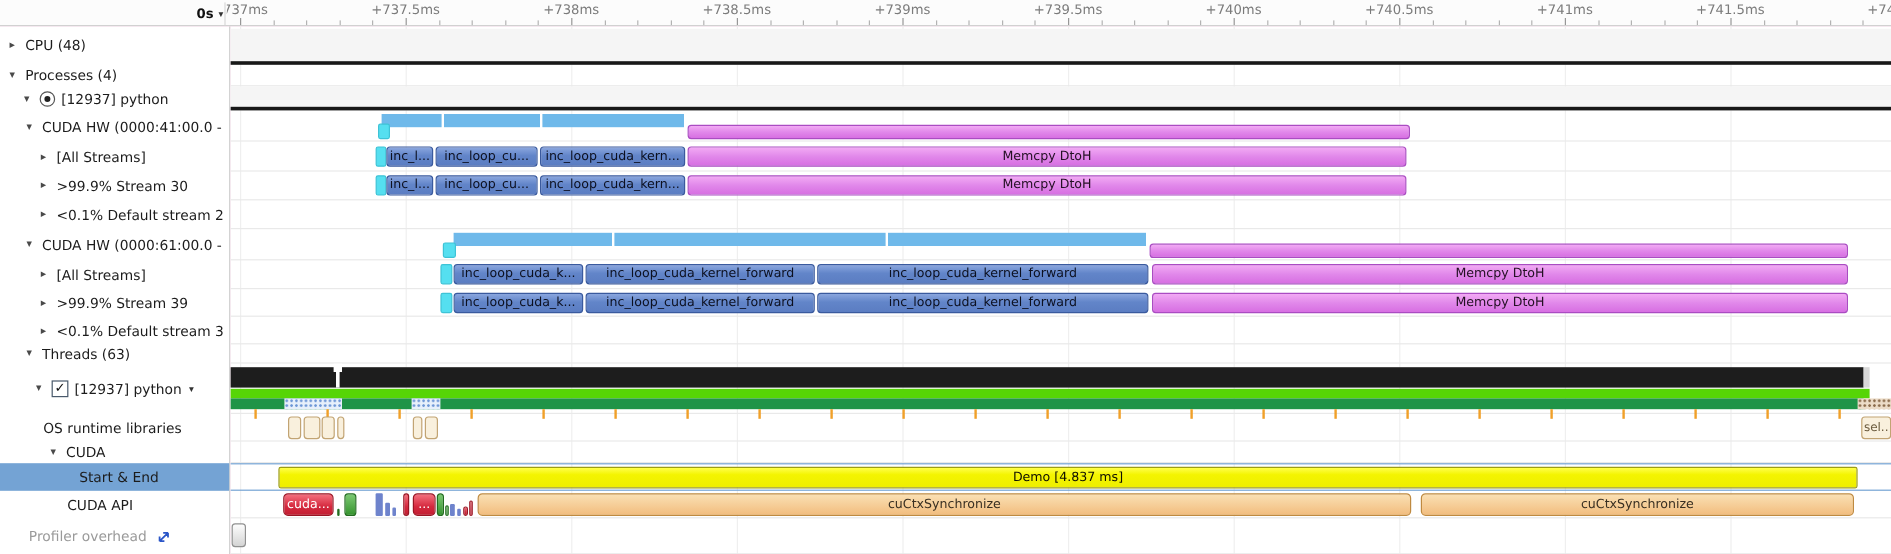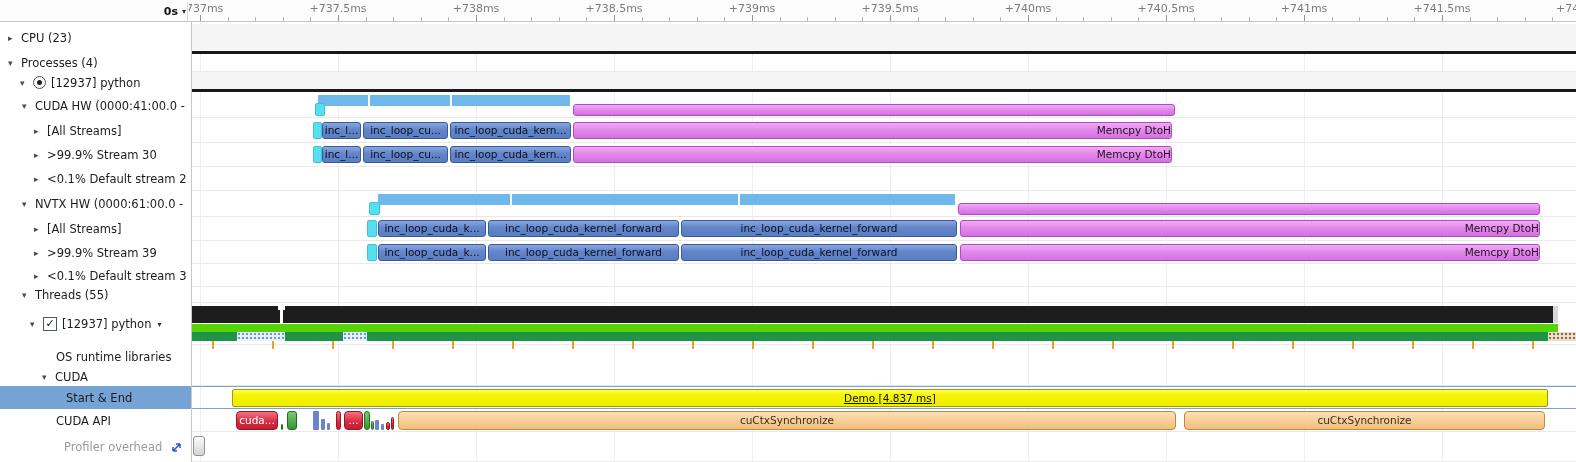--- a/index.html
+++ b/index.html
@@ -45,21 +45,21 @@
   .lane-band{background:#f5f5f5;border-bottom:3px solid #181818;}
   .lane-sel{border-top:1px solid #74a3d4;border-bottom:1px solid #74a3d4;}
   .bar{position:absolute;box-sizing:border-box;display:flex;align-items:center;
        justify-content:center;font-size:10.5px;line-height:1;white-space:nowrap;
        overflow:hidden;color:#141414;}
   .b-sky{background:#6fb9ea;}
   .b-cyan{background:#55dff0;border:1px solid #3ec3d6;border-radius:2px;}
   .b-kernel{background:linear-gradient(#8aa6de,#6285c9 45%,#5b7dc2);border:1px solid #3a5a9e;
             border-radius:3px;color:#0c1020;}
   .b-memcpy{background:linear-gradient(#f2aaf4,#e188ea 50%,#d76fe2);border:1px solid #aa4cc2;
-            border-radius:3px;color:#241024;justify-content:flex-end;}
+            border-radius:3px;color:#241024;}
   .b-nvtx{background:linear-gradient(#ffff4a,#f4f400 35%,#eeee00);border:1px solid #9c9c14;
           border-radius:2px;color:#101000;}
   .b-apitan{background:linear-gradient(#fae0b4,#f2bd7e);border:1px solid #bf8a40;
             border-radius:4px;color:#3a3022;}
   .b-red{background:linear-gradient(#f4717f,#d5293e 60%,#c21f33);border:1px solid #991523;
          border-radius:4px;color:#fff;}
   .b-green{background:linear-gradient(#7cc973,#36942f);border:1px solid #226d20;border-radius:3px;}
   .b-bluesm{background:#6e83cc;border-radius:1px;}
   .b-os{background:#f9f0dd;border:1px solid #c2a473;border-radius:3px;color:#6b5b3e;
         font-size:10px;}
@@ -145,21 +145,21 @@
         <div class="rtick" style="left: 1280.6px;"></div>
         <div class="rtick" style="left: 1308.2px;"></div>
         <div class="rtick" style="left: 1335.8px;"></div>
         <div class="rtick" style="left: 1363.4px;"></div>
         <div class="rlbl cut" style="left: 1367px;">+74</div>
       </div>
   </div>
   <div id="sidebar">
       <div class="srow" style="top: 0px; height: 32px; padding-left: 8px;">
         <span class="arr">▸</span>
-        <span class="slbl">CPU (23)</span>
+        <span class="slbl">CPU (48)</span>
       </div>
       <div class="srow" style="top: 32px; height: 18px; padding-left: 8px;">
         <span class="arr">▾</span>
         <span class="slbl">Processes (4)</span>
       </div>
       <div class="srow" style="top: 50px; height: 21px; padding-left: 20px;">
         <span class="arr">▾</span>
         <span class="radio"></span>
         <span class="slbl">[12937] python</span>
       </div>
@@ -174,58 +174,58 @@
       <div class="srow" style="top: 121px; height: 24px; padding-left: 34px;">
         <span class="arr">▸</span>
         <span class="slbl">&gt;99.9% Stream 30</span>
       </div>
       <div class="srow" style="top: 145px; height: 24px; padding-left: 34px;">
         <span class="arr">▸</span>
         <span class="slbl">&lt;0.1% Default stream 2</span>
       </div>
       <div class="srow" style="top: 169px; height: 26px; padding-left: 22px;">
         <span class="arr">▾</span>
-        <span class="slbl">NVTX HW (0000:61:00.0 -</span>
+        <span class="slbl">CUDA HW (0000:61:00.0 -</span>
       </div>
       <div class="srow" style="top: 195px; height: 24px; padding-left: 34px;">
         <span class="arr">▸</span>
         <span class="slbl">[All Streams]</span>
       </div>
       <div class="srow" style="top: 219px; height: 23px; padding-left: 34px;">
         <span class="arr">▸</span>
         <span class="slbl">&gt;99.9% Stream 39</span>
       </div>
       <div class="srow" style="top: 242px; height: 23px; padding-left: 34px;">
         <span class="arr">▸</span>
         <span class="slbl">&lt;0.1% Default stream 3</span>
       </div>
       <div class="srow" style="top: 265px; height: 16px; padding-left: 22px;">
         <span class="arr">▾</span>
-        <span class="slbl">Threads (55)</span>
+        <span class="slbl">Threads (63)</span>
       </div>
       <div class="srow" style="top: 281px; height: 42px; padding-left: 30px;">
         <span class="arr">▾</span>
         <span class="cbx">✓</span>
         <span class="slbl">[12937] python</span>
         <span class="tcaret">▾</span>
       </div>
-      <div class="srow" style="top: 323px; height: 23px; padding-left: 56px;">
+      <div class="srow" style="top: 323px; height: 23px; padding-left: 36px;">
         <span class="slbl">OS runtime libraries</span>
       </div>
       <div class="srow" style="top: 346px; height: 18px; padding-left: 42px;">
         <span class="arr">▾</span>
         <span class="slbl">CUDA</span>
       </div>
       <div class="srow sel" style="top: 364px; height: 23px; padding-left: 66px;">
         <span class="slbl">Start &amp; End</span>
       </div>
       <div class="srow" style="top: 387px; height: 23px; padding-left: 56px;">
         <span class="slbl">CUDA API</span>
       </div>
-      <div class="srow gray" style="top: 410px; height: 30px; padding-left: 64px;">
+      <div class="srow gray" style="top: 410px; height: 30px; padding-left: 24px;">
         <span class="slbl">Profiler overhead</span>
         <span class="xicon">
           <svg width="13" height="13" viewBox="0 0 13 13">
             <path d="M3 10 L10 3 M3 10 v-4 M3 10 h4 M10 3 h-4 M10 3 v4" stroke="#2b56c8" stroke-width="1.5" fill="none"></path>
           </svg>
         </span>
       </div>
     </div>
   <div id="timeline">
       <div class="gline" style="left: 8px;"></div>
@@ -345,23 +345,34 @@
         <div class="otick" style="left: 860px; top: 38px; height: 8px;"></div>
         <div class="otick" style="left: 920px; top: 38px; height: 8px;"></div>
         <div class="otick" style="left: 980px; top: 38px; height: 8px;"></div>
         <div class="otick" style="left: 1040px; top: 38px; height: 8px;"></div>
         <div class="otick" style="left: 1100px; top: 38px; height: 8px;"></div>
         <div class="otick" style="left: 1160px; top: 38px; height: 8px;"></div>
         <div class="otick" style="left: 1220px; top: 38px; height: 8px;"></div>
         <div class="otick" style="left: 1280px; top: 38px; height: 8px;"></div>
         <div class="otick" style="left: 1340px; top: 38px; height: 8px;"></div>
       </div>
+      <div class="lane" style="top: 323px; height: 23px;">
+        <div class="bar b-os" style="left: 48px; top: 2px; width: 11px; height: 19px;"></div>
+        <div class="bar b-os" style="left: 61px; top: 2px; width: 14px; height: 19px;"></div>
+        <div class="bar b-os" style="left: 76px; top: 2px; width: 11px; height: 19px;"></div>
+        <div class="bar b-os" style="left: 89px; top: 2px; width: 6px; height: 19px;"></div>
+        <div class="bar b-os" style="left: 152px; top: 2px; width: 8px; height: 19px;"></div>
+        <div class="bar b-os" style="left: 162px; top: 2px; width: 11px; height: 19px;"></div>
+        <div class="bar b-os" style="left: 1359px; top: 2px; width: 25px; height: 19px;">
+          <span>sel..</span>
+        </div>
+      </div>
       <div class="lane" style="top: 346px; height: 18px;"></div>
       <div class="lane lane-sel" style="top: 364px; height: 23px;">
-        <div class="bar b-nvtx" style="left: 40px; top: 2px; width: 1316px; height: 18px; text-decoration: underline;">
+        <div class="bar b-nvtx" style="left: 40px; top: 2px; width: 1316px; height: 18px;">
           <span>Demo [4.837 ms]</span>
         </div>
       </div>
       <div class="lane" style="top: 387px; height: 23px;">
         <div class="bar b-red" style="left: 44px; top: 2px; width: 42px; height: 19px;">
           <span>cuda...</span>
         </div>
         <div class="bar b-green" style="left: 89px; top: 15px; width: 2px; height: 6px;"></div>
         <div class="bar b-green" style="left: 95px; top: 2px; width: 10px; height: 19px;"></div>
         <div class="bar b-bluesm" style="left: 121px; top: 2px; width: 6px; height: 19px;"></div>

